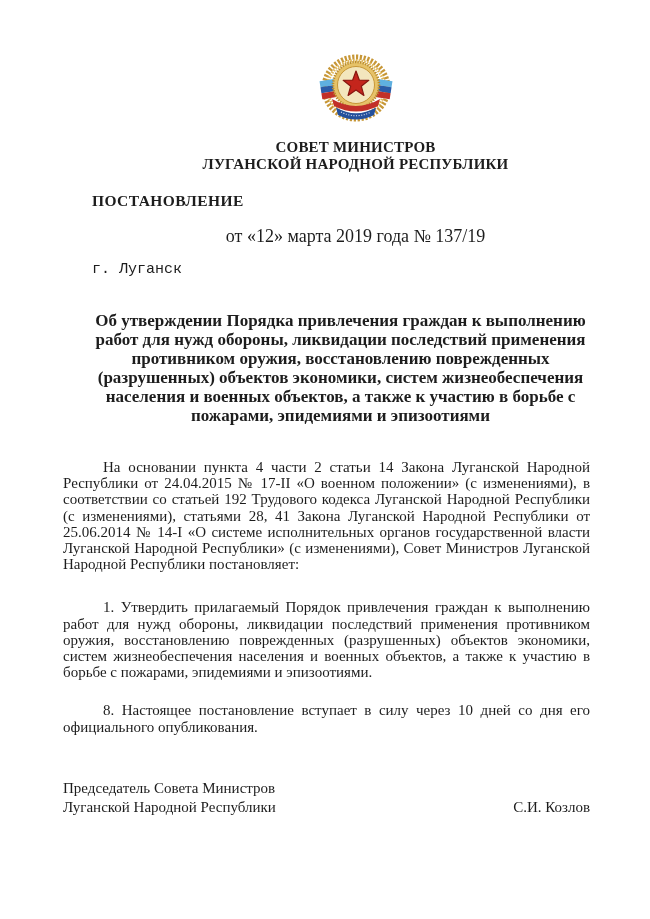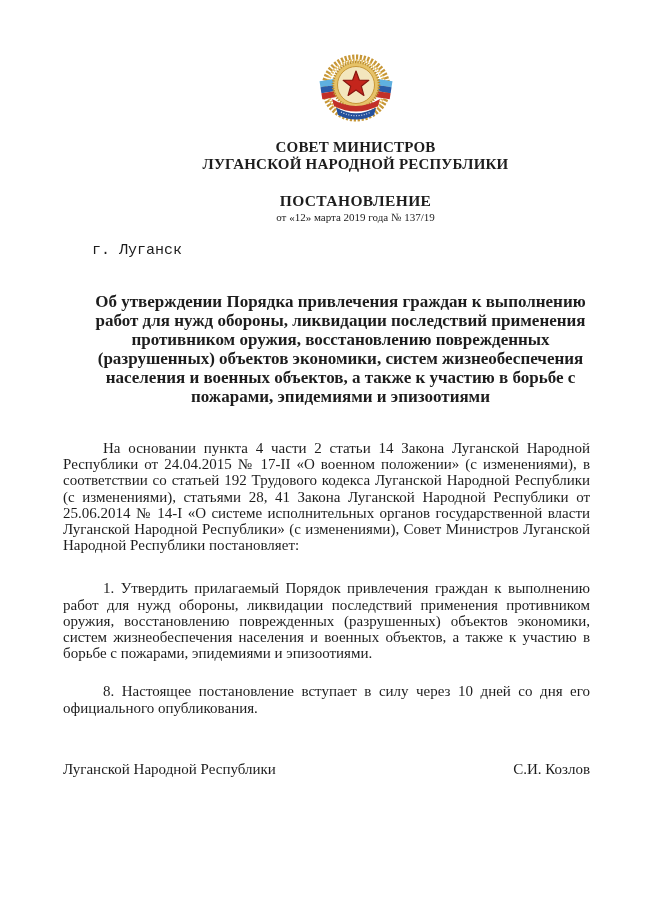--- a/index.html
+++ b/index.html
@@ -20,29 +20,30 @@
   .org-name {
     margin-top: 15px;
     text-align: center;
     font-weight: bold;
     font-size: 15px;
     line-height: 16.5px;
     letter-spacing: 0.2px;
   }
   .doc-type {
     margin-top: 21px;
-    text-align: center;
+    text-align: left;
     font-weight: bold;
     font-size: 15.5px;
     line-height: 16px;
     letter-spacing: 0.4px;
   }
   .date-line {
+    margin-top: 19px;
     text-align: center;
-    font-size: 11px;
+    font-size: 18px;
     line-height: 16px;
   }
   .city-line {
     margin-top: 18px;
     text-align: left;
     font-size: 15px;
     line-height: 16px;
     font-family: Liberation Mono, monospace;
   }
   .doc-title {
@@ -124,18 +125,19 @@
   <div class="doc-title">Об утверждении Порядка привлечения граждан к выполнению работ для нужд обороны, ликвидации последствий применения противником оружия, восстановлению поврежденных (разрушенных) объектов экономики, систем жизнеобеспечения населения и военных объектов, а также к участию в борьбе с пожарами, эпидемиями и эпизоотиями</div>
 
   <p class="body-par par-1">На основании пункта 4 части 2 статьи 14 Закона Луганской Народной Республики от 24.04.2015 № 17-II «О военном положении» (с изменениями), в соответствии со статьей 192 Трудового кодекса Луганской Народной Республики (с изменениями), статьями 28, 41 Закона Луганской Народной Республики от 25.06.2014 № 14-I «О системе исполнительных органов государственной власти Луганской Народной Республики» (с изменениями), Совет Министров Луганской Народной Республики постановляет:</p>
 
   <p class="body-par par-2">1. Утвердить прилагаемый Порядок привлечения граждан к выполнению работ для нужд обороны, ликвидации последствий применения противником оружия, восстановлению поврежденных (разрушенных) объектов экономики, систем жизнеобеспечения населения и военных объектов, а также к участию в борьбе с пожарами, эпидемиями и эпизоотиями.</p>
 
   <p class="body-par par-3">8. Настоящее постановление вступает в силу через 10 дней со дня его официального опубликования.</p>
 
   <div class="signature">
     <div class="sig-position">
+      <div>Председатель Совета Министров</div>
       <div>Луганской Народной Республики</div>
     </div>
     <div class="sig-name">С.И. Козлов</div>
   </div>
 
 </div>
 
 </body></html>

